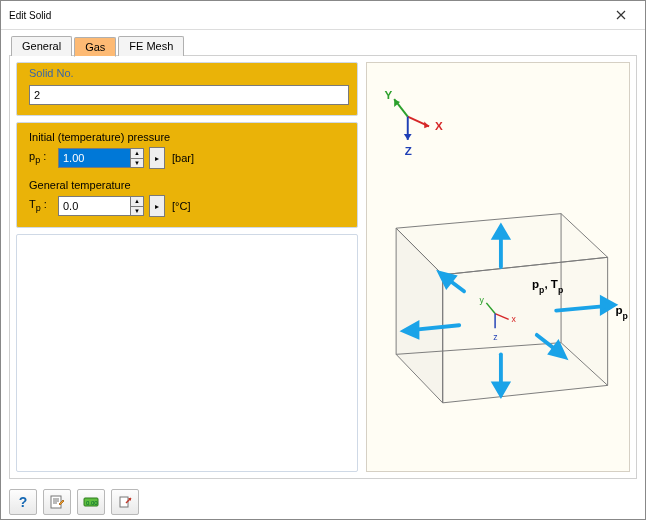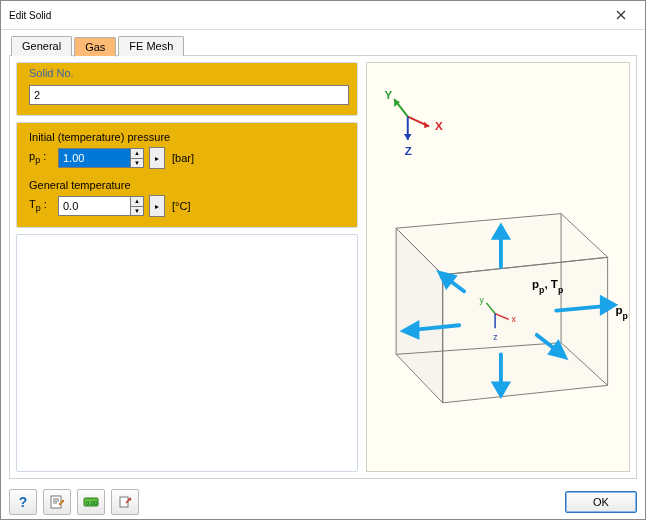--- a/index.html
+++ b/index.html
@@ -169,15 +169,14 @@
         </svg>
     </div>
     <div class="ico-btn">
       <svg width="14" height="14">
           <rect x="2" y="2" width="8" height="10" fill="#fff" stroke="#777"></rect>
           <path d="M8 8 l5 -5" stroke="#c0392b" stroke-width="1.5"></path>
           <polygon points="13,3 10,3 13,6" fill="#c0392b"></polygon>
         </svg>
     </div>
     <div class="spacer"></div>
-    <button class="btn default">OK</button>
   </div>
 </div>
 
 </body></html>

